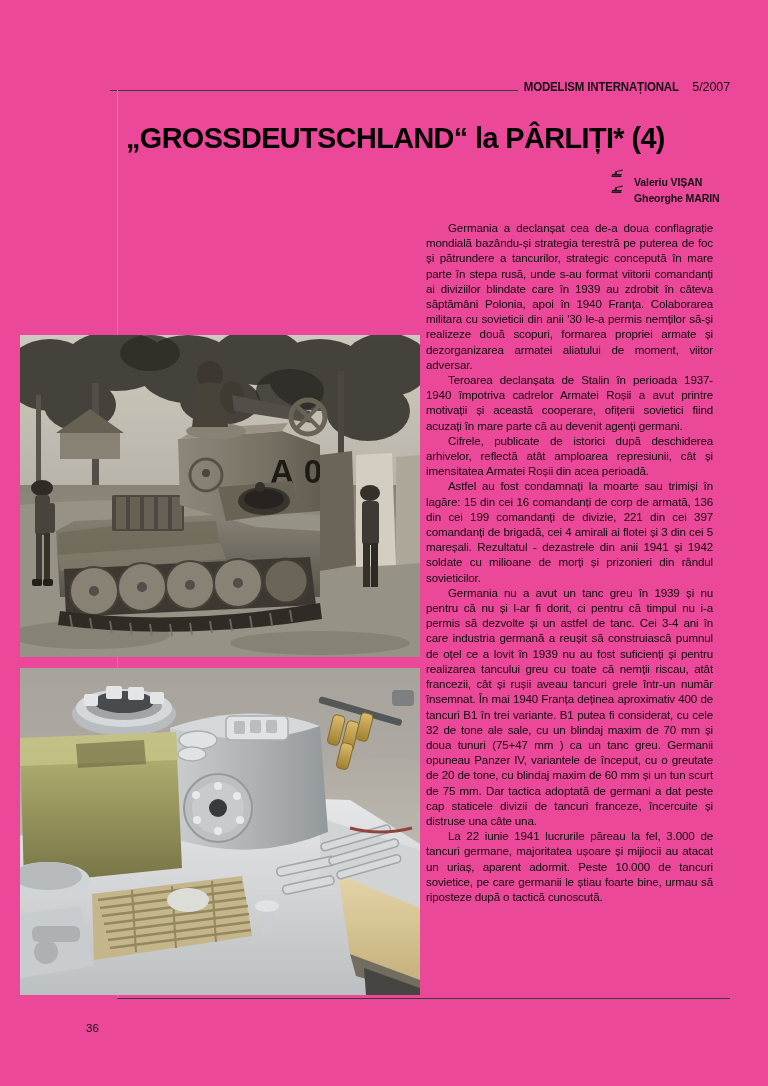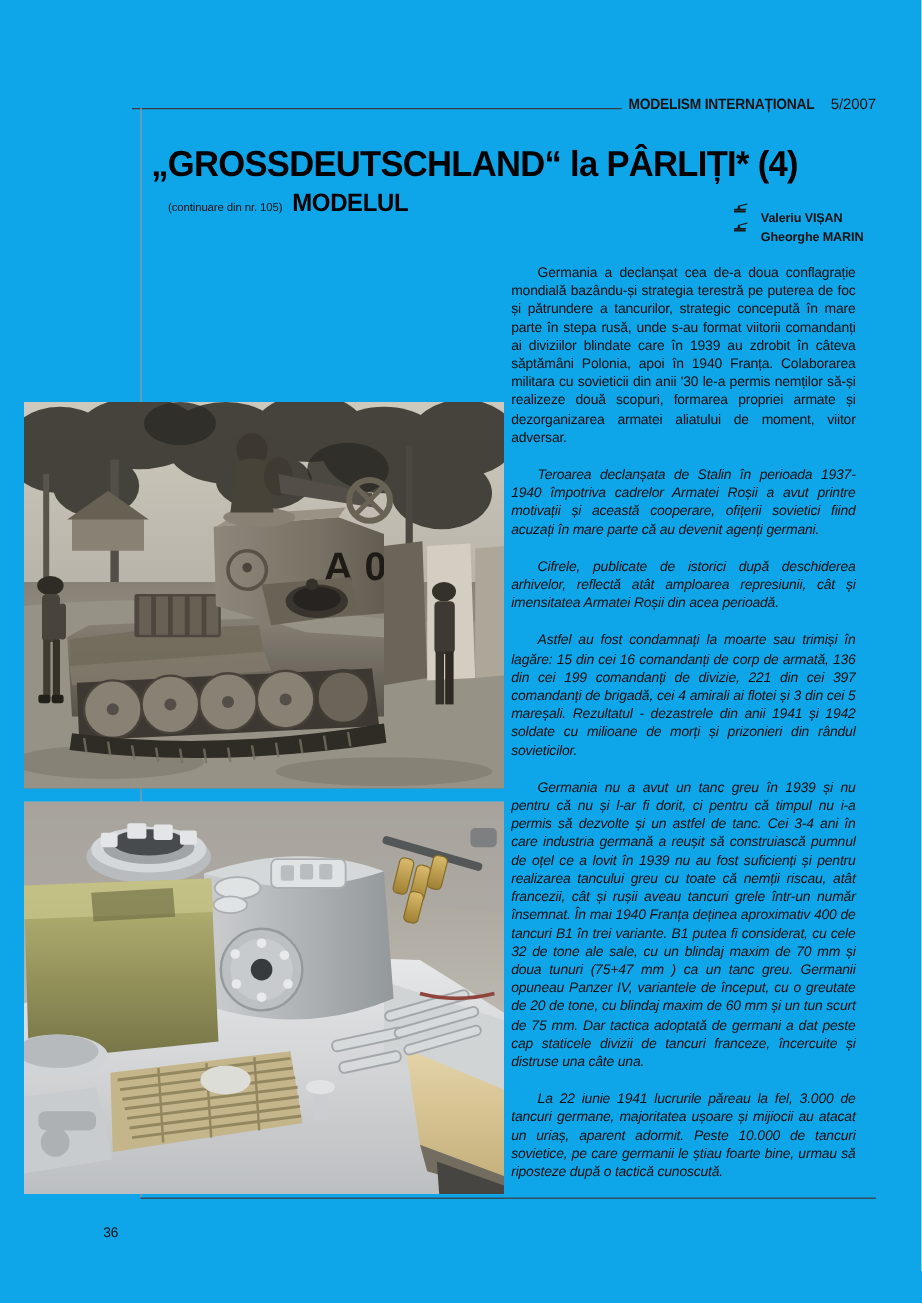--- a/index.html
+++ b/index.html
@@ -8,21 +8,21 @@
     background: #ffffff;
   }
   body {
     font-family: "Liberation Sans", sans-serif;
     -webkit-font-smoothing: antialiased;
   }
   #page {
     position: relative;
     width: 768px;
     height: 1086px;
-    background: #0ea5e9;
+    background: #ec4899;
     overflow: hidden;
   }
 
   
   #rule-top {
     position: absolute;
     left: 110px;
     top: 90px;
     width: 408px;
     height: 1px;
@@ -155,21 +155,21 @@
   p.body {
     margin: 0;
     font-size: 11.6px;
     line-height: 15.2px;
     color: #0d0d0d;
     text-align: justify;
     text-indent: 22px;
     letter-spacing: -0.15px;
     hyphens: manual;
   }
-  p.body + p.body { margin-top: 16px; font-style: italic; }
+  p.body + p.body { margin-top: 0; }
 
   
   .photo {
     position: absolute;
     overflow: hidden;
   }
   #photo-historic {
     left: 20px;
     top: 335px;
     width: 400px;
@@ -203,24 +203,20 @@
   <div id="rule-left"></div>
   <div id="rule-bottom"></div>
 
   <div id="masthead">
     <span class="mag">MODELISM INTERNAȚIONAL</span>
     <span class="issue">5/2007</span>
   </div>
 
   <div id="headline-block">
     <div id="headline">„GROSSDEUTSCHLAND“ la PÂRLIȚI* (4)</div>
-    <div id="subline">
-      <span id="continuation">(continuare din nr. 105)</span>
-      <span id="sub-title">MODELUL</span>
-    </div>
   </div>
 
   <div id="byline">
     <div class="byline-row">
       <span>
         <svg class="tank-icon" viewBox="0 0 26 18" aria-hidden="true">
           <path d="M1 13 L20 13 L22 10 L12 10 L11 6 L24 3 L23 1 L8 5 L7 10 L2 10 Z" fill="#1a1a1a"></path>
           <rect x="1" y="13" width="20" height="3" rx="1.4" fill="#1a1a1a"></rect>
         </svg>
       </span>

